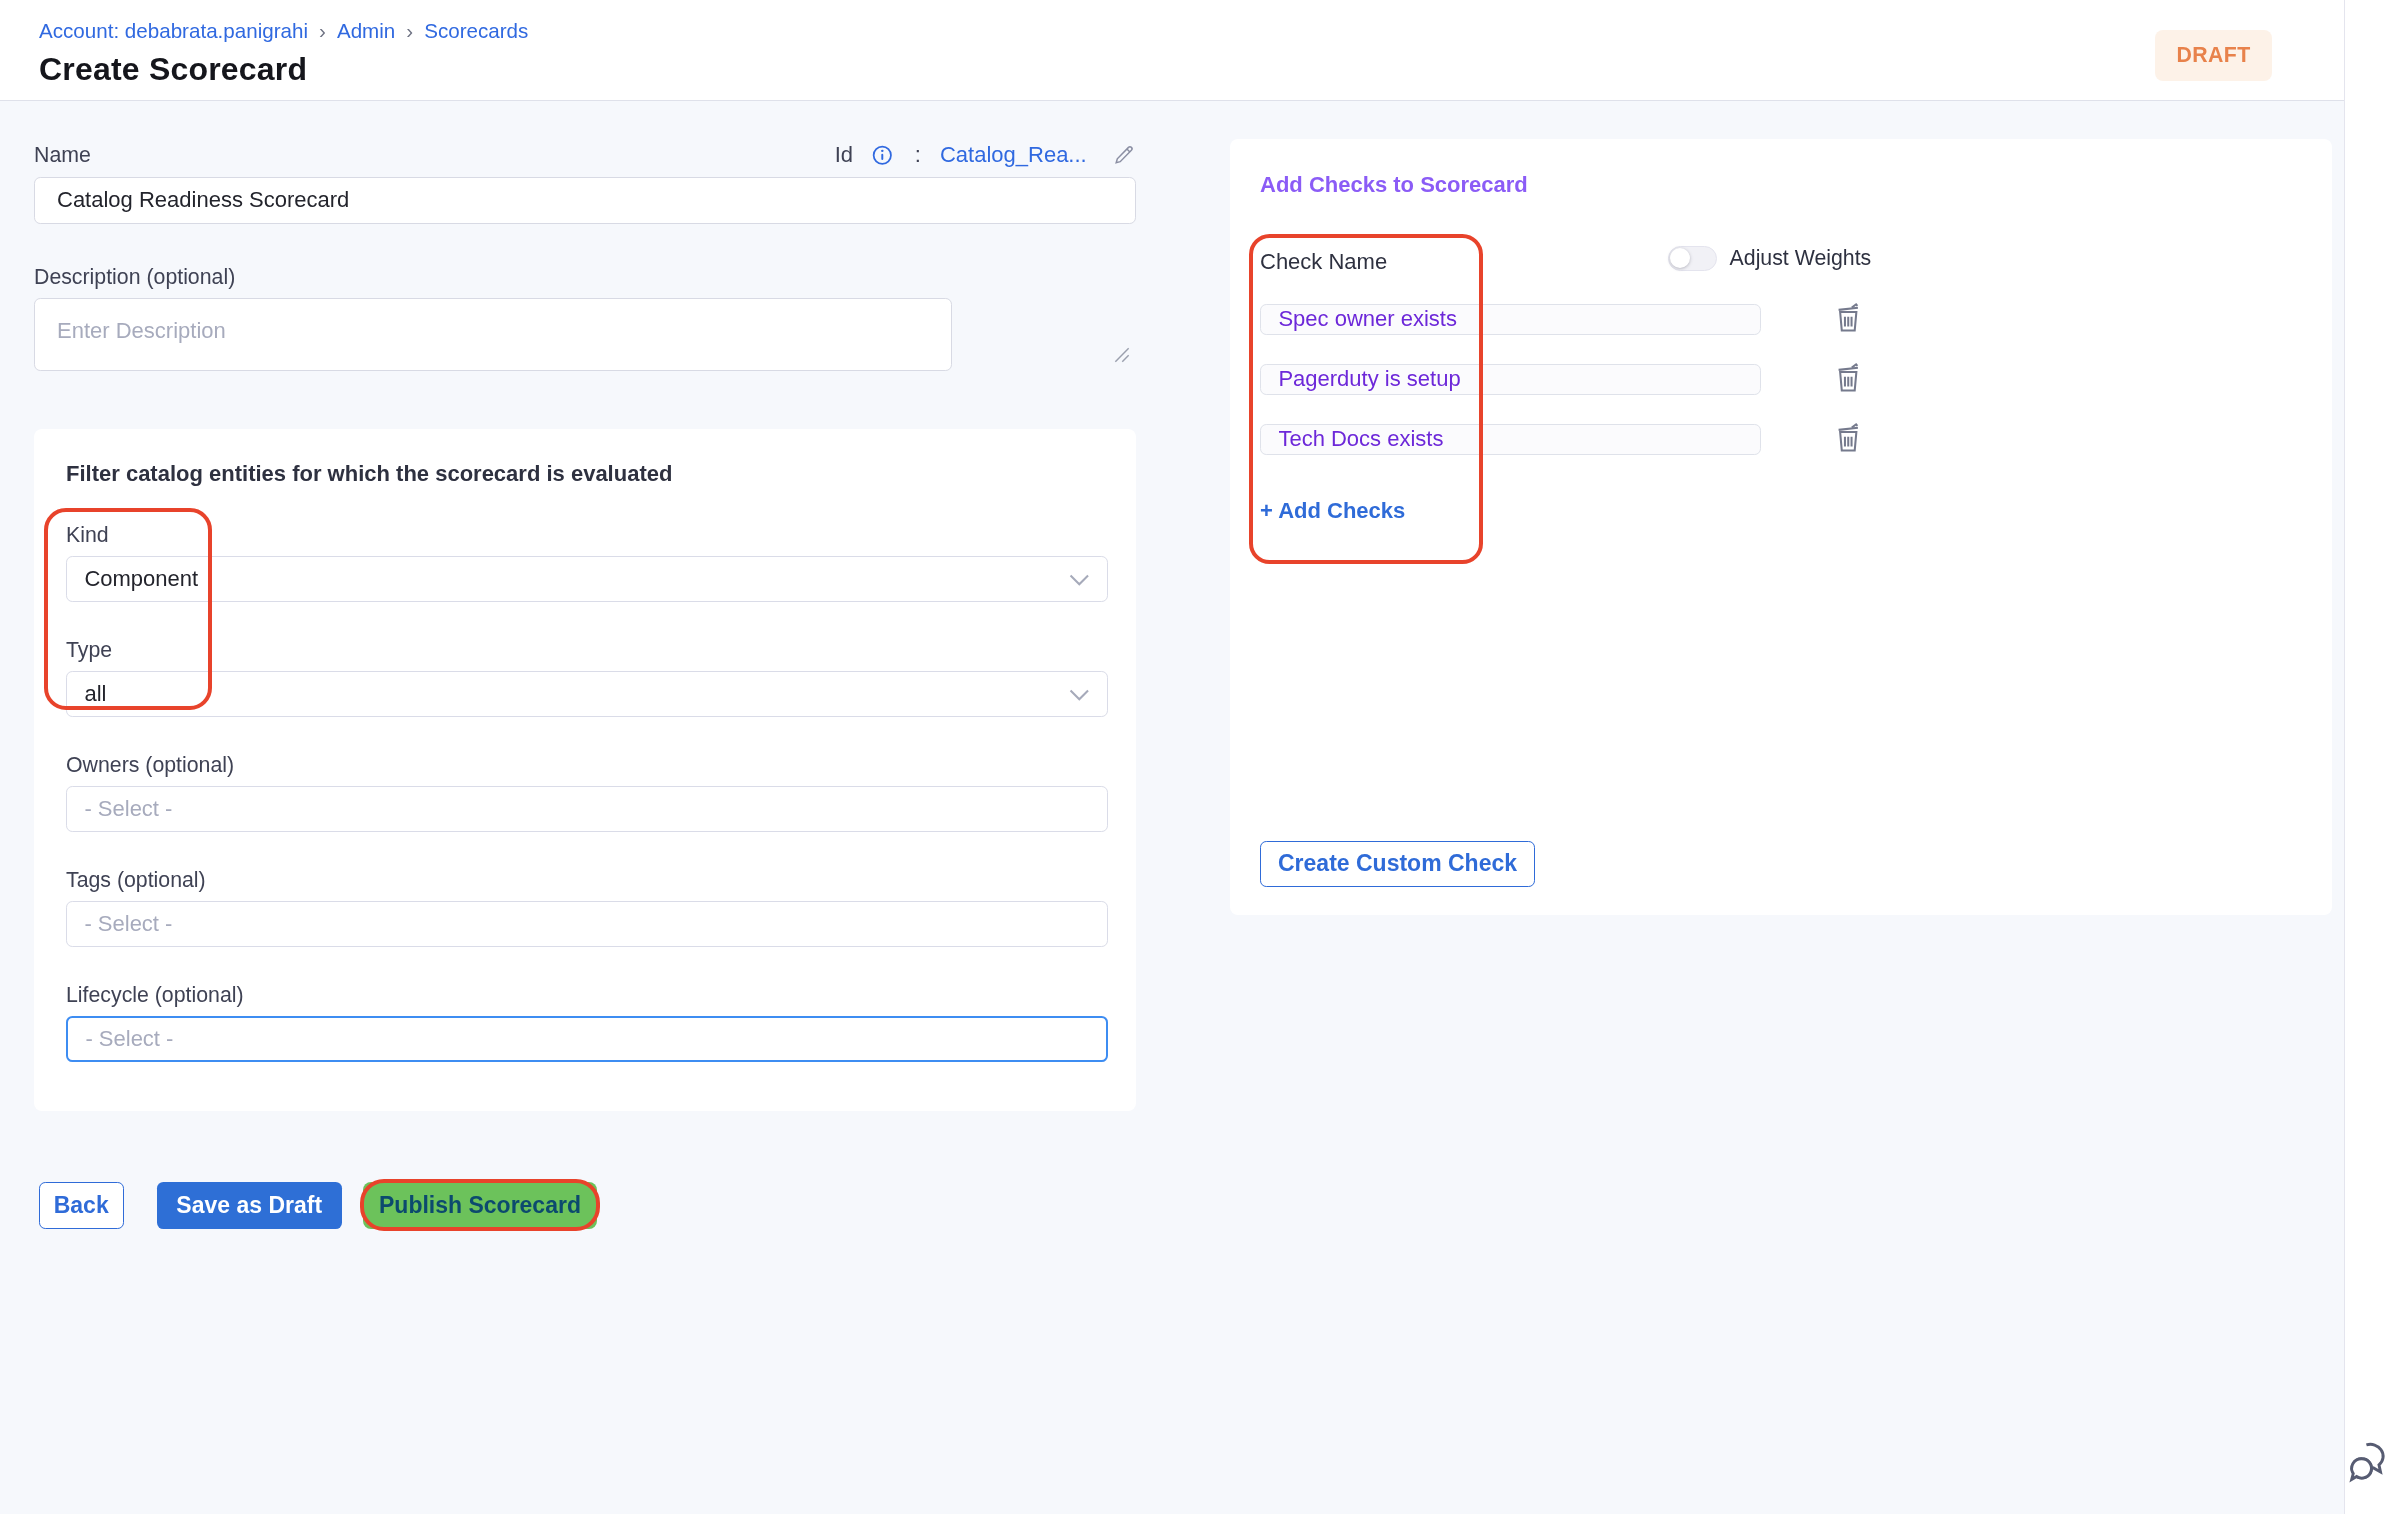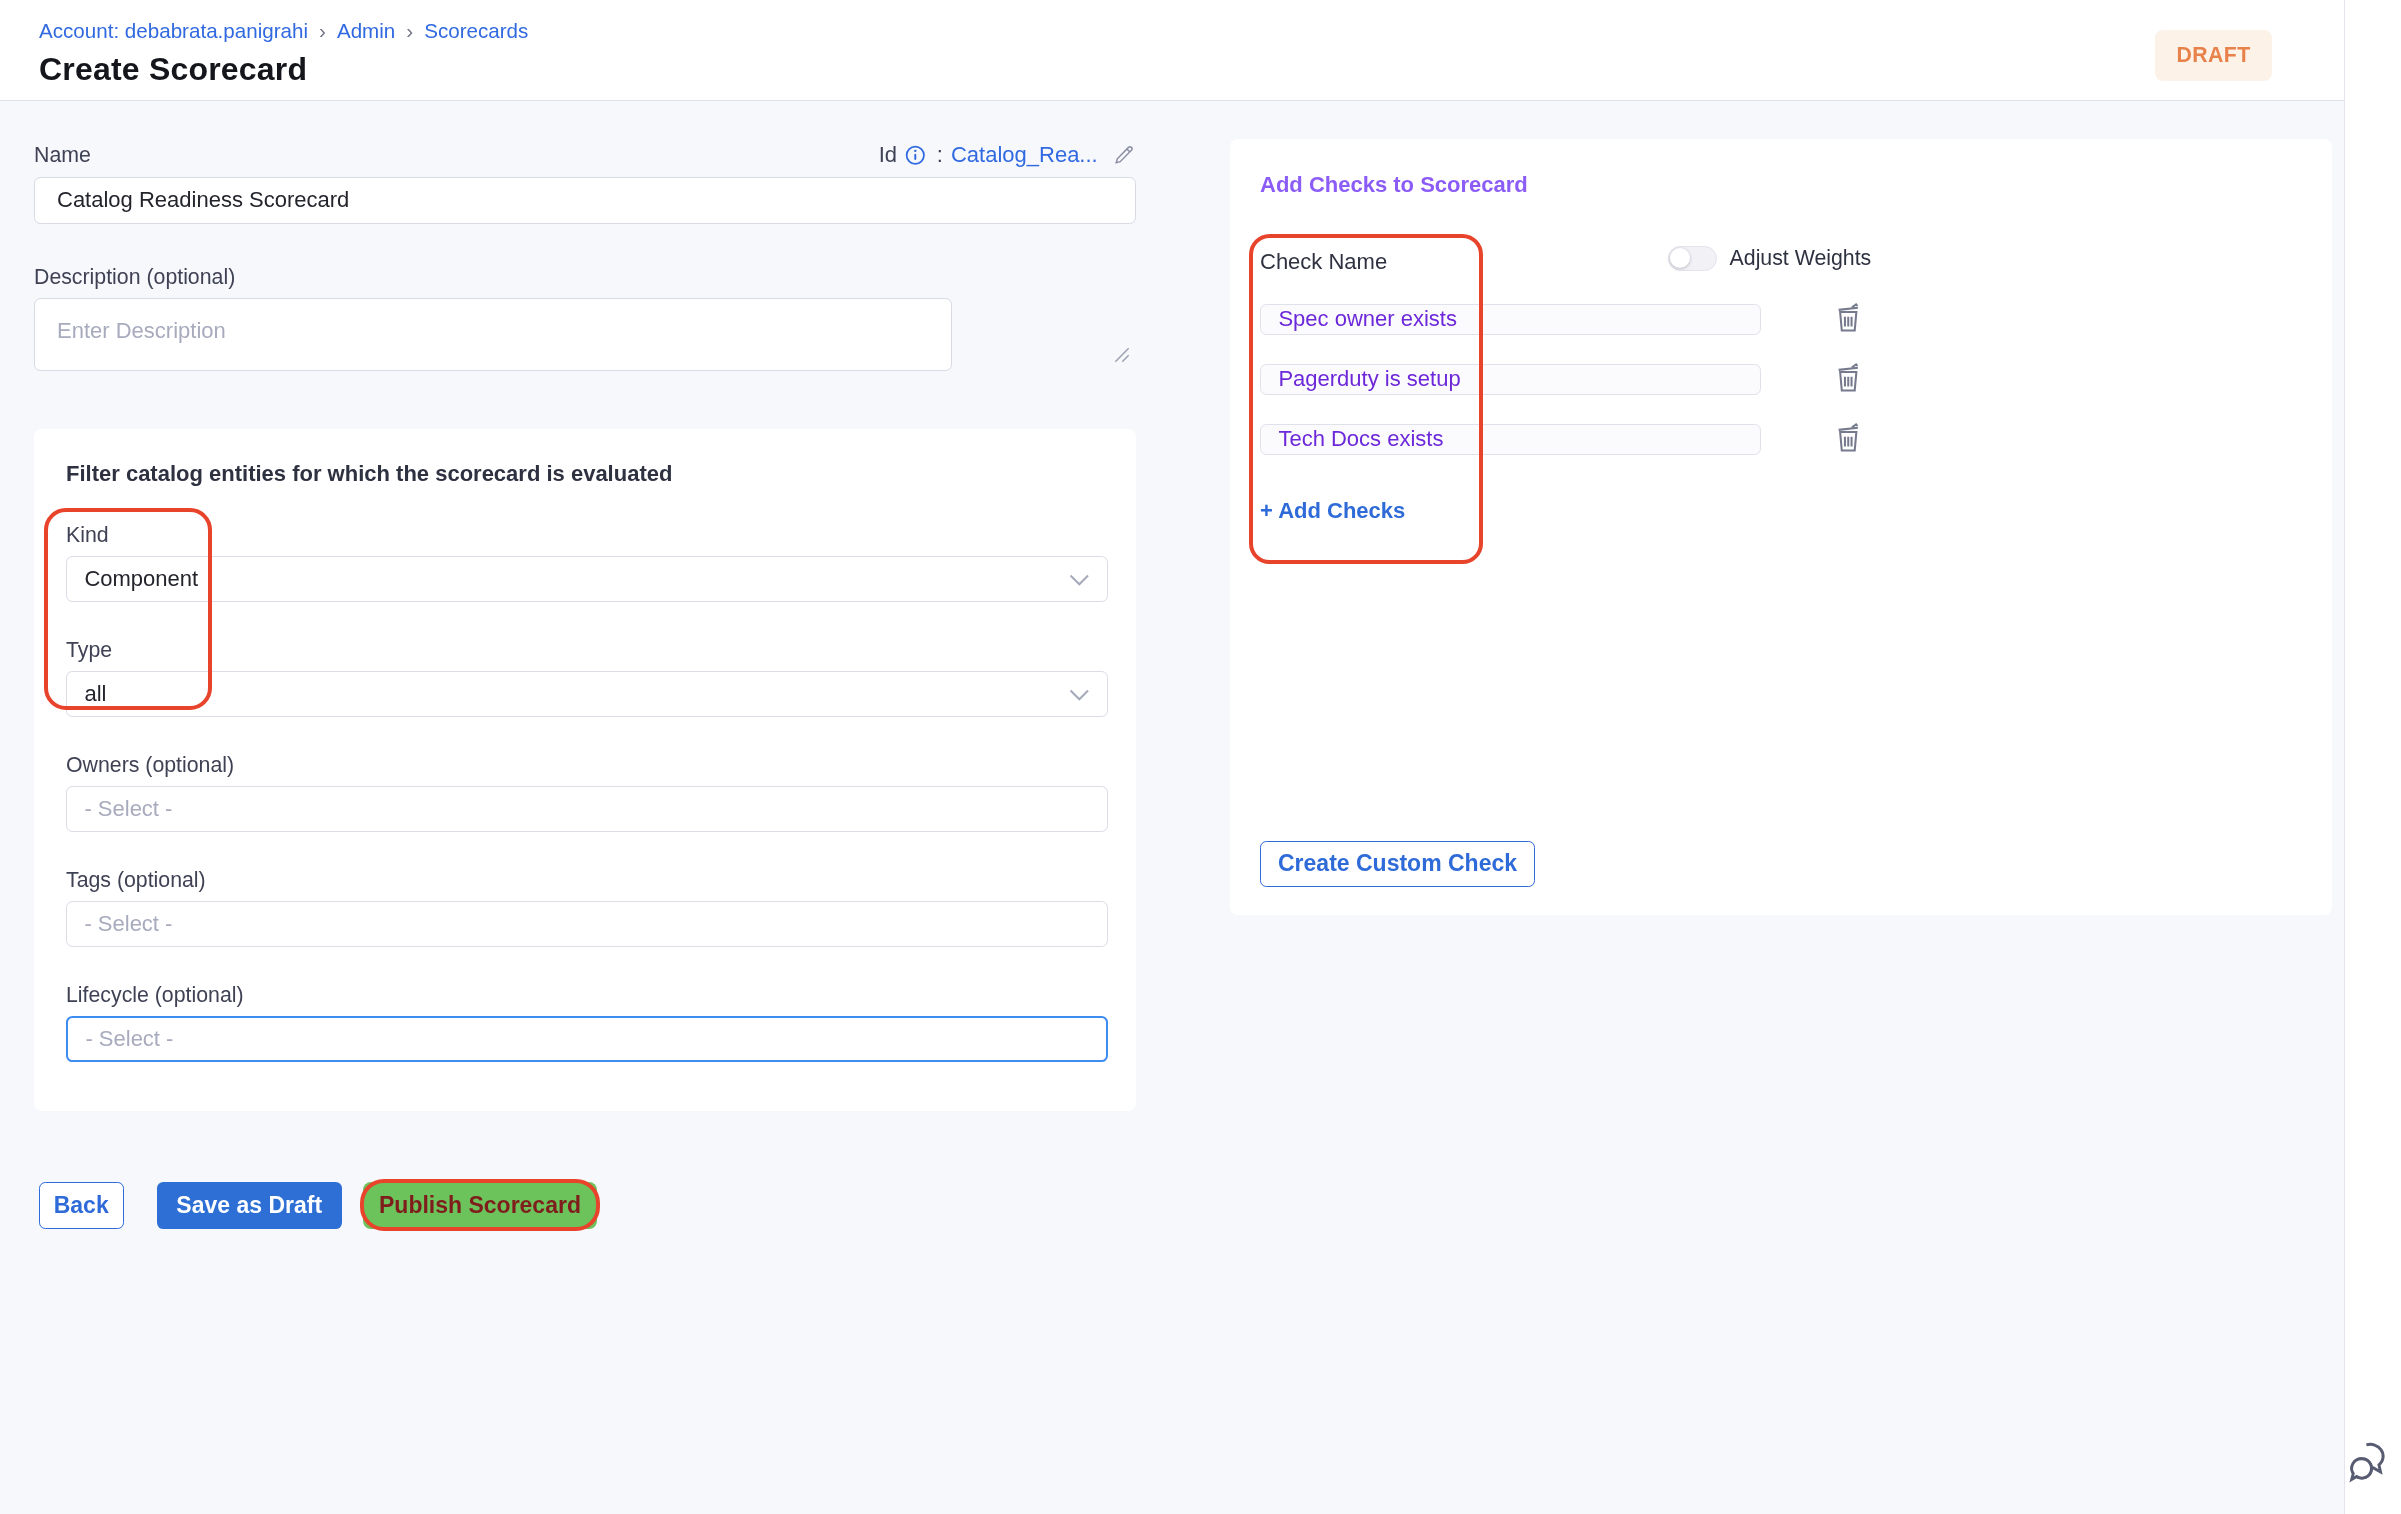--- a/index.html
+++ b/index.html
@@ -17,21 +17,21 @@
   .crumb-sep { color:#6f7384; font-size:20.6px; }
   .page-title { margin-top:8px; font-size:32px; font-weight:700; color:#15161c; letter-spacing:0.2px; }
   .draft-badge { position:absolute; top:30px; right:73px; width:117px; height:51px; background:#fdf2e8; color:#e8824b; border-radius:8px; display:flex; align-items:center; justify-content:center; font-size:21.3px; font-weight:600; letter-spacing:0.4px; }
 
   
   .content { position:absolute; top:101px; left:0; width:2345px; height:1413px; background:#f6f8fc; }
 
   .left-col { position:absolute; left:34px; top:41px; width:1102px; }
   .row-split { display:flex; justify-content:space-between; align-items:flex-end; }
   .field-label { font-size:21.3px; color:#3f4254; }
-  .id-row { display:flex; align-items:center; gap:8px; font-size:22px; }
+  .id-row { display:flex; align-items:center; gap:19px; font-size:22px; }
   .id-label { color:#3f4254; }
   .id-colon { color:#3f4254; margin-left:3.2px; }
   .id-value { color:#3069e0; cursor:pointer; text-decoration:none; }
 
   .text-input { width:1102px; height:47px; margin-top:8.7px; background:#ffffff; border:1.6px solid #d8dae4; border-radius:6.3px; font-family:"Liberation Sans",sans-serif; font-size:22px; color:#23242c; padding:0 22px; outline:none; }
 
   .desc-wrap { position:relative; margin-top:8px; }
   .desc-area { width:918px; height:73px; background:#ffffff; border:1.6px solid #d8dae4; border-radius:6.3px; font-family:"Liberation Sans",sans-serif; font-size:22px; color:#0f172a; padding:19px 22px; resize:none; outline:none; }
   .desc-area::placeholder { color:#a7abbd; }
   .resize-corner { position:absolute; right:6.3px; bottom:8px; }
@@ -51,21 +51,21 @@
 
   .annotation { position:absolute; border:4.7px solid #e8432b; pointer-events:none; z-index:5; }
   .ann-kind-type { left:9.5px; top:79px; width:168px; height:202px; border-radius:22px; }
 
   
   .actions { display:flex; align-items:center; margin-top:71px; margin-left:4.7px; }
   .btn { font-family:"Liberation Sans",sans-serif; font-size:23px; font-weight:700; border-radius:6.3px; cursor:pointer; display:inline-flex; align-items:center; justify-content:center; }
   .btn-back { width:85px; height:47px; background:#ffffff; border:1.6px solid #2f6bd8; color:#2f6bd8; }
   .btn-save { width:185px; height:47px; background:#2e6fd6; border:none; color:#ffffff; margin-left:33px; }
   .publish-wrap { position:relative; margin-left:21.3px; display:inline-flex; }
-  .btn-publish { width:234px; height:47px; background:#6cc25b; border:none; color:#7f1d1d; border-radius:8px;text-align:center; }
+  .btn-publish { width:234px; height:47px; background:#6cc25b; border:none; color:#0c4a6e; border-radius:8px;text-align:center; }
   .ann-publish { left:-3.2px; top:-2.4px; width:240px; height:52px; border-radius:24px; }
 
   
   .checks-card { position:absolute; left:1230px; top:38px; width:1102px; height:776px; background:#ffffff; border-radius:8px; padding:33px 30px; }
   .checks-title { font-size:22px; font-weight:700; color:#8b5cf6; }
   .checks-header { position:relative; margin-top:48px; height:32px; display:flex; align-items:center; }
   .check-name-label { font-size:22px; color:#2e3140; }
   .weights-group { position:absolute; left:408px; top:0; display:flex; align-items:center; gap:12.6px; }
   .toggle { position:relative; width:49px; height:25px; background:#f1f1f6; border:1.6px solid #e4e4ee; border-radius:12.6px; cursor:pointer; }
   .toggle .knob { position:absolute; left:0.8px; top:0.8px; width:20.6px; height:20.6px; border-radius:50%; background:#ffffff; box-shadow:0 0.8px 3.2px rgba(60,60,80,.35); }

